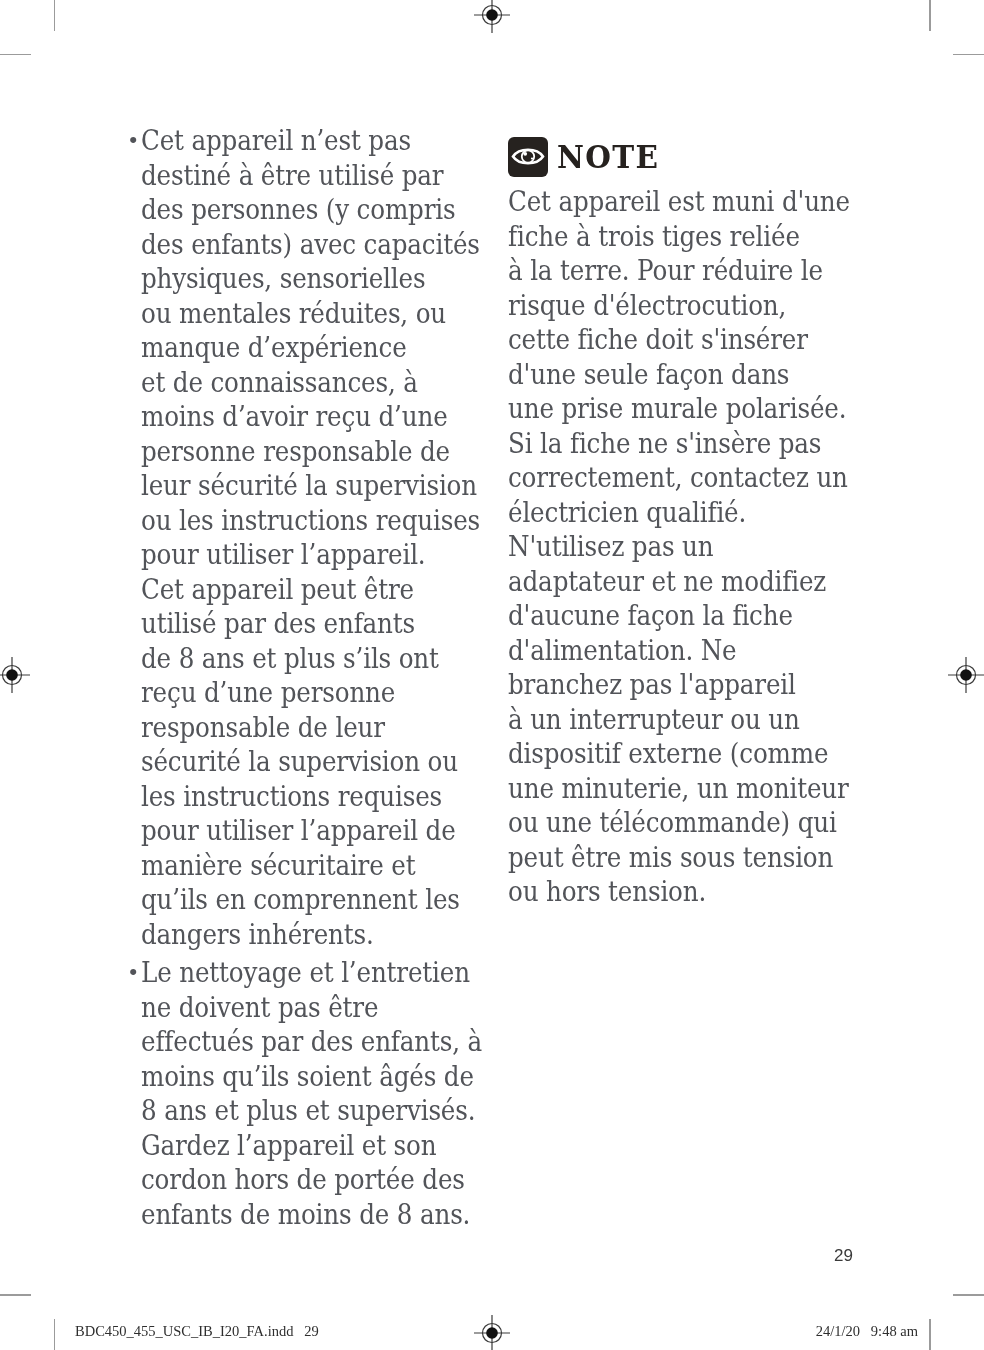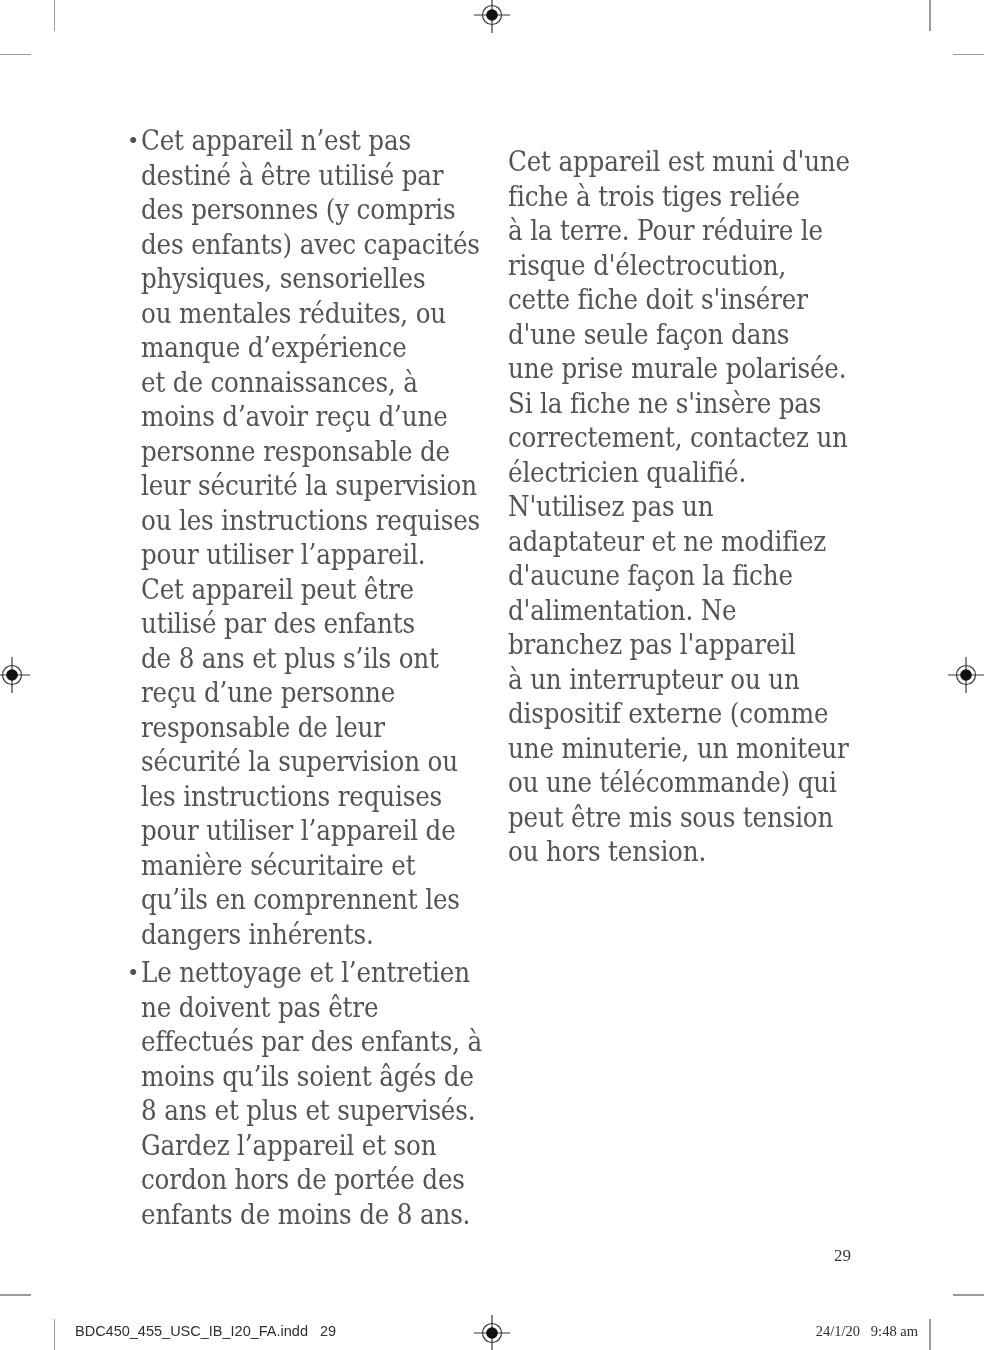--- a/index.html
+++ b/index.html
@@ -71,29 +71,29 @@
   }
   .note-body {
     margin-top: 8px;
     width: 460px;
   }
   
   .page-number {
     position: absolute;
     left: 834px;
     top: 1246px;
-    font-family: Liberation Serif, serif;
+    font-family: Liberation Sans, sans-serif;
     font-size: 17px;
     color: #3a3a3a;
   }
   .slug-left {
     position: absolute;
     left: 75px;
     top: 1323px;
-    font-family: Liberation Sans, sans-serif;
+    font-family: Liberation Serif, serif;
     font-size: 14.5px;
     color: #2e2e2e;
     white-space: pre;
   }
   .slug-right {
     position: absolute;
     right: 66px;
     top: 1323px;
     font-family: Liberation Serif, serif;
     font-size: 14.5px;
@@ -175,20 +175,30 @@
 effectués par des enfants, à
 moins qu’ils soient âgés de
 8 ans et plus et supervisés.
 Gardez l’appareil et son
 cordon hors de portée des
 enfants de moins de 8 ans.</div>
     </div>
   </div>
 
   <div class="col-right">
+    <div class="note-header">
+      <svg class="note-icon" viewBox="0 0 40 40">
+        <rect x="0" y="0" width="40" height="40" rx="6" fill="#26221f"></rect>
+        <path d="M5 19.5 C11 10.5, 29 10.5, 35 19.5 C29 28.5, 11 28.5, 5 19.5 Z" fill="none" stroke="#ffffff" stroke-width="2.6"></path>
+        <circle cx="20" cy="19.5" r="6.2" fill="#26221f" stroke="#ffffff" stroke-width="1.8"></circle>
+        <circle cx="17.2" cy="16.8" r="1.9" fill="#ffffff"></circle>
+        <circle cx="24" cy="21.5" r="1.1" fill="#ffffff"></circle>
+      </svg>
+      <span class="note-title">NOTE</span>
+    </div>
     <div class="note-body body-text">Cet appareil est muni d'une
 fiche à trois tiges reliée
 à la terre. Pour réduire le
 risque d'électrocution,
 cette fiche doit s'insérer
 d'une seule façon dans
 une prise murale polarisée.
 Si la fiche ne s'insère pas
 correctement, contactez un
 électricien qualifié.

